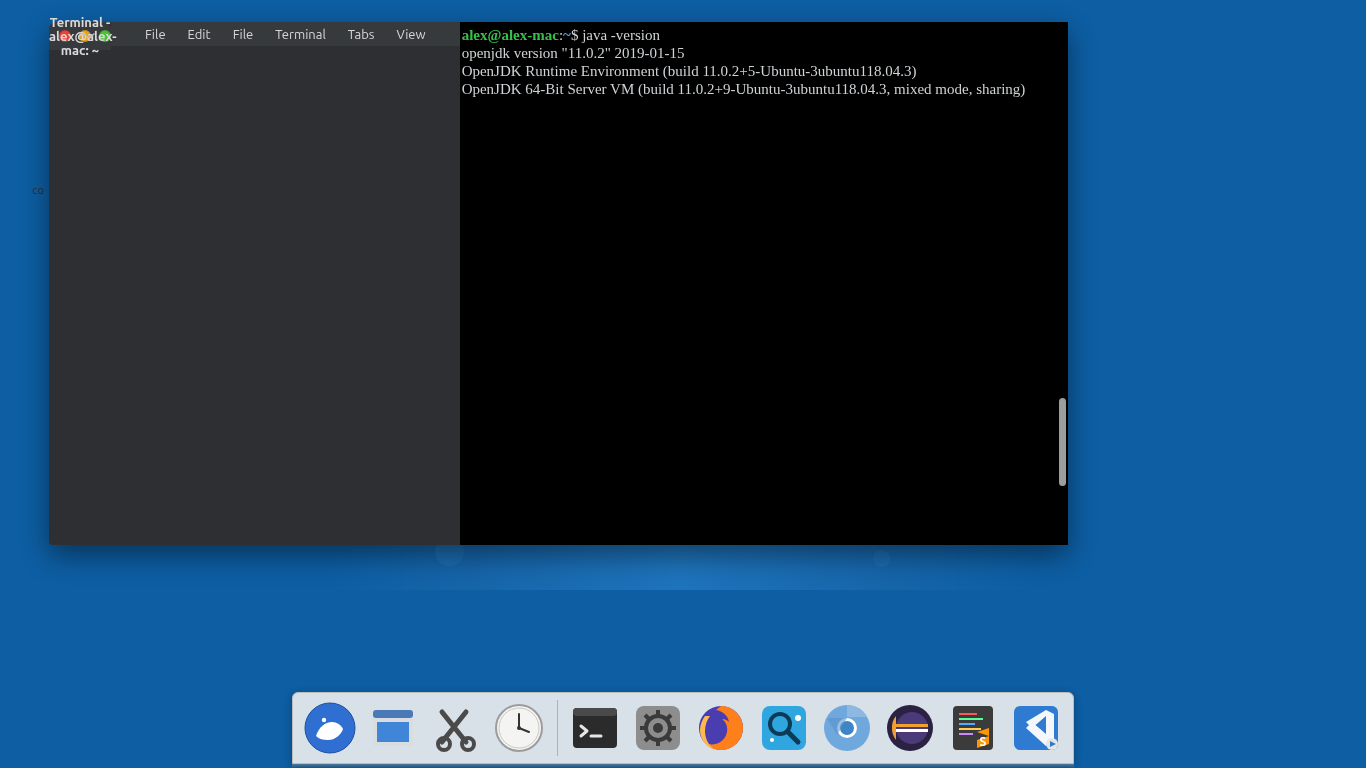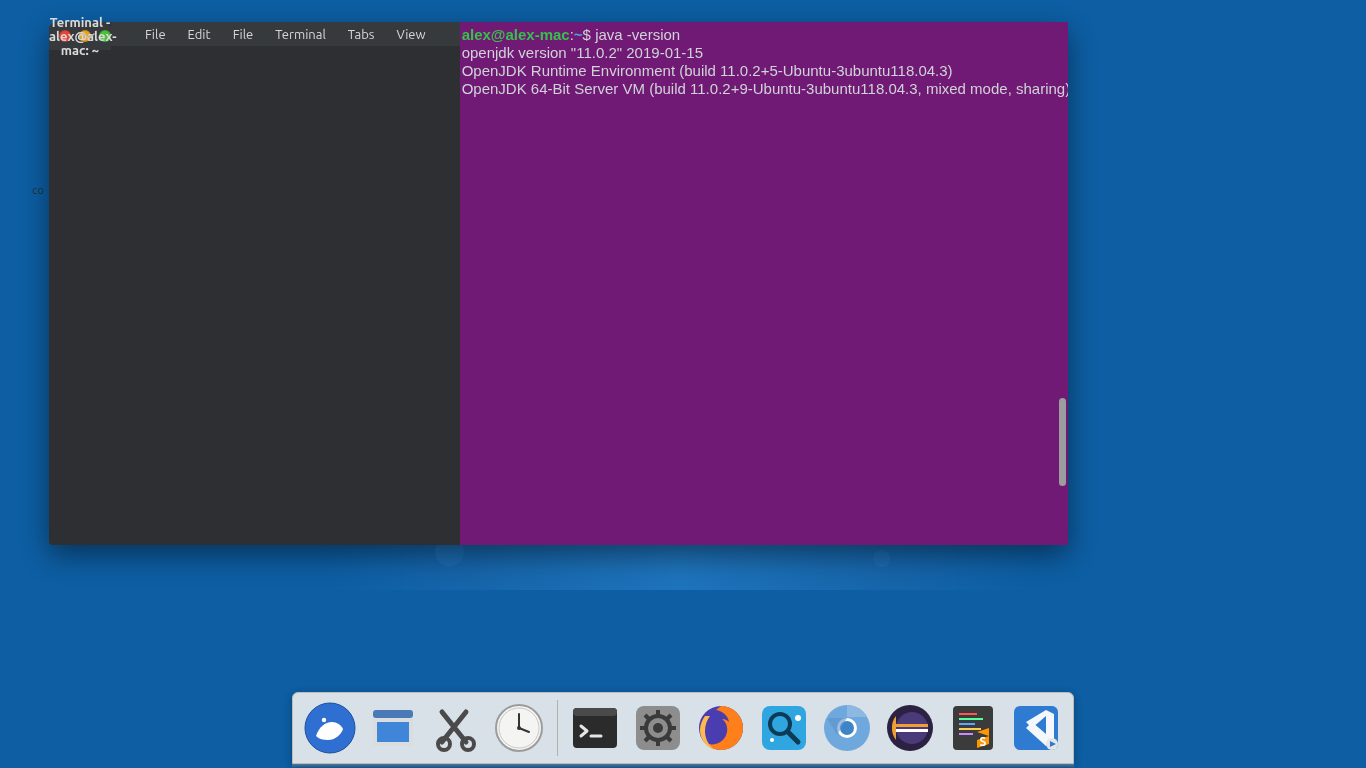--- a/index.html
+++ b/index.html
@@ -85,23 +85,23 @@
     align-items: center;
     gap: 6px;
     padding: 0 26px;
     font-size: 13px;
     color: #d6d6d6;
   }
   .menubar .mi { padding: 2px 8px; cursor: default; }
 
   .term-body {
     flex: 1;
-    background: #701a75;
+    background: #000000;
     padding: 4px 2px;
-    font-family: Liberation Sans, sans-serif;
+    font-family: Liberation Serif, serif;
     font-size: 15px;
     line-height: 18px;
     color: #cfd3d6;
     position: relative;
     overflow: hidden;
   }
   .term-line { white-space: pre; }
   .prompt-user { color: #35c14a; font-weight: bold; }
   .prompt-path { color: #4ea3df; font-weight: bold; }
   .prompt-sep  { color: #cfd3d6; }

